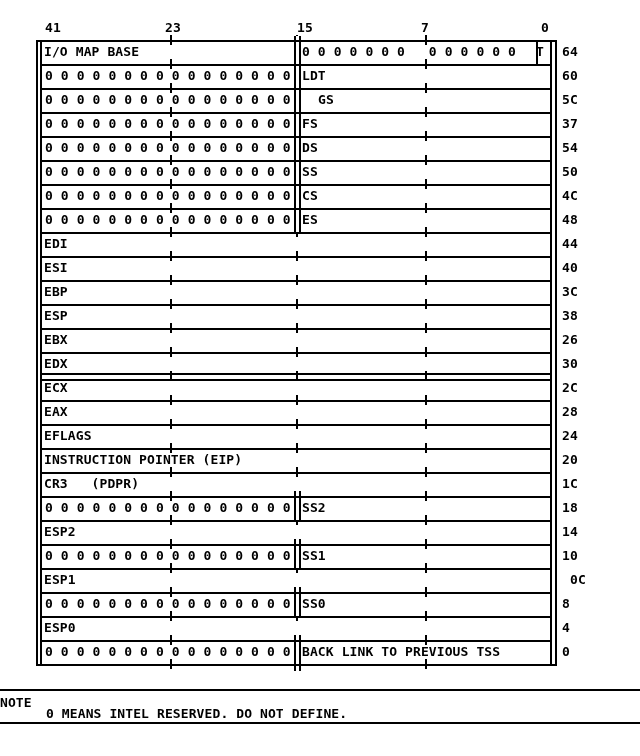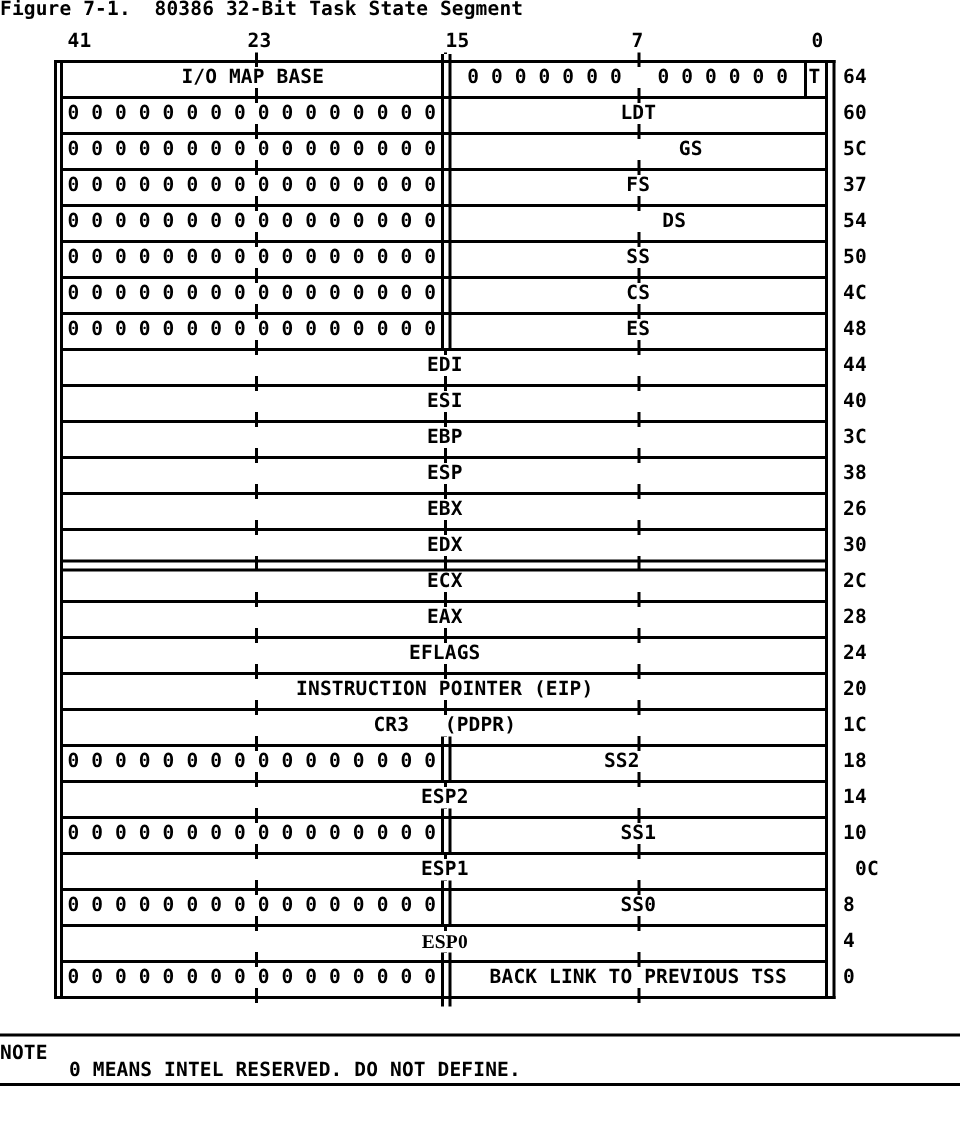--- a/index.html
+++ b/index.html
@@ -1,30 +1,29 @@
 <!DOCTYPE html>
 <html><head>
 <meta charset="utf-8">
 <style>
   html,body{margin:0;padding:0;background:#fff}
   #screen{position:relative;width:640px;height:756px;background:#fff;overflow:hidden}
   .mono{position:absolute;font-family:"DejaVu Sans Mono",monospace;font-weight:bold;
         font-size:13px;line-height:14px;letter-spacing:0.1px;white-space:pre;color:#000;height:14px}
-  .ctr{text-align:center}
+  .ctr{text-align:left}
   .ln{position:absolute;background:#000}
   .mask{position:absolute;background:#fff}
   .dash{position:absolute;width:2px;
         background:repeating-linear-gradient(to bottom,#000 0 10px,rgba(0,0,0,0) 10px 24px)}
 </style>
 </head>
 <body>
 
 <div id="screen">
 
-  <div class="mono" style="left:0px;top:0px">Figure 7-1.  80386 32-Bit Task State Segment</div>
 
   <div>
     <span class="mono" style="left:45px;top:21px">41</span>
     <span class="mono" style="left:165px;top:21px">23</span>
     <span class="mono" style="left:297px;top:21px">15</span>
     <span class="mono" style="left:421px;top:21px">7</span>
     <span class="mono" style="left:541px;top:21px">0</span>
   </div>
 
   <div id="diagram">
@@ -128,21 +127,21 @@
       <div class="mono ctr" style="left: 44px; top: 525px; width: 505px;">ESP2</div>
       <div class="mono" style="left: 562px; top: 525px; width: 30px;">14</div>
       <div class="mono" style="left: 45px; top: 549px; width: 250px;">0 0 0 0 0 0 0 0 0 0 0 0 0 0 0 0</div>
       <div class="mono ctr" style="left: 302px; top: 549px; width: 247px;">SS1</div>
       <div class="mono" style="left: 562px; top: 549px; width: 30px;">10</div>
       <div class="mono ctr" style="left: 44px; top: 573px; width: 505px;">ESP1</div>
       <div class="mono" style="left: 570px; top: 573px; width: 30px;">0C</div>
       <div class="mono" style="left: 45px; top: 597px; width: 250px;">0 0 0 0 0 0 0 0 0 0 0 0 0 0 0 0</div>
       <div class="mono ctr" style="left: 302px; top: 597px; width: 247px;">SS0</div>
       <div class="mono" style="left: 562px; top: 597px; width: 30px;">8</div>
-      <div class="mono ctr" style="left: 44px; top: 621px; width: 505px; font-family: Liberation Serif, serif;">ESP0</div>
+      <div class="mono ctr" style="left: 44px; top: 621px; width: 505px;">ESP0</div>
       <div class="mono" style="left: 562px; top: 621px; width: 30px;">4</div>
       <div class="mono" style="left: 45px; top: 645px; width: 250px;">0 0 0 0 0 0 0 0 0 0 0 0 0 0 0 0</div>
       <div class="mono ctr" style="left: 302px; top: 645px; width: 247px;">BACK LINK TO PREVIOUS TSS</div>
       <div class="mono" style="left: 562px; top: 645px; width: 30px;">0</div>
     </div>
 
   <div class="mono ctr" style="left:44px;top:45px;width:249px">I/O MAP BASE</div>
   <div class="mono ctr" style="left:302px;top:45px;width:233px">0 0 0 0 0 0 0   0 0 0 0 0 0</div>
   <div class="mono ctr" style="left:536px;top:45px;width:14px">T</div>
   <div class="mono" style="left:562px;top:45px">64</div>

